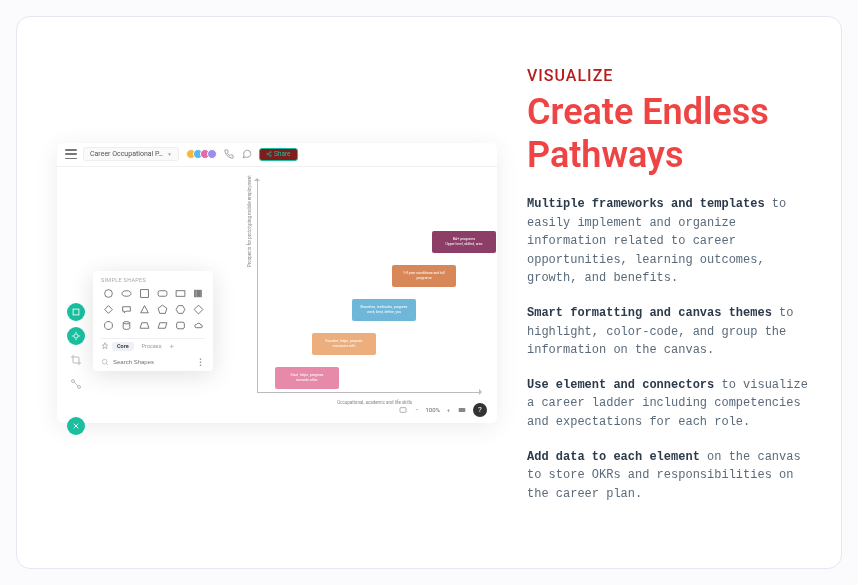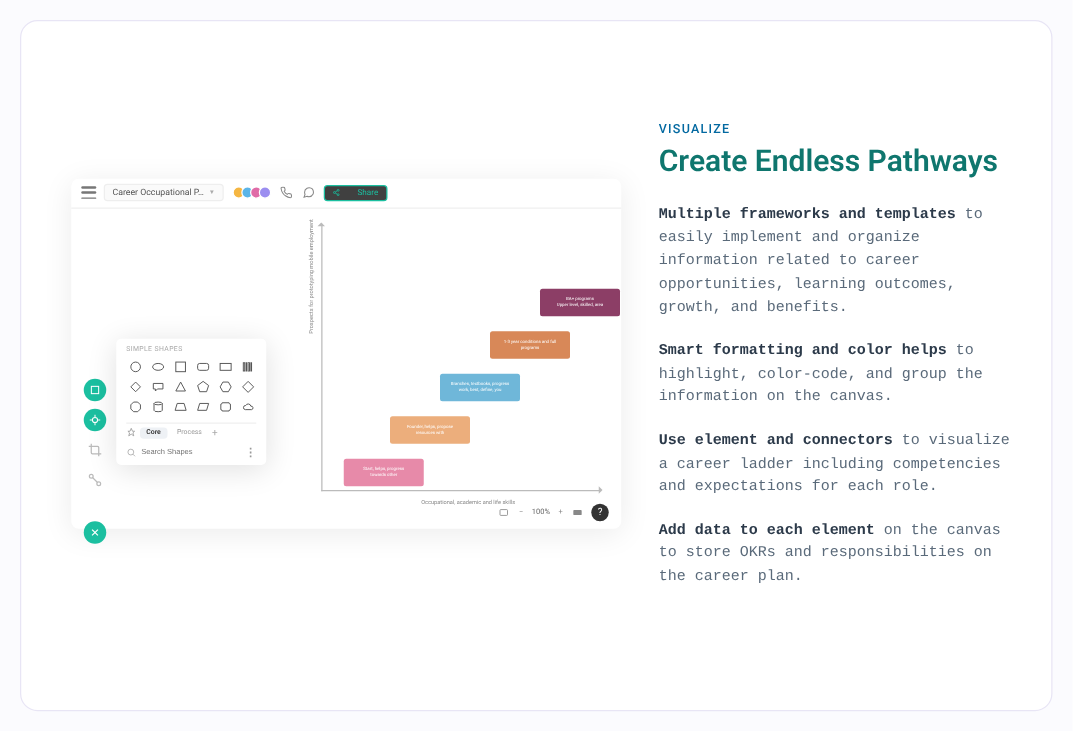--- a/index.html
+++ b/index.html
@@ -60,22 +60,22 @@
 .doc-title .chev { font-size: 5px; color:#aaa; }
 .avatars { display:flex; margin-left:4px; }
 .avatar-dot { width:10px; height:10px; border-radius:50%; border:1px solid #fff; margin-left:-3px; }
 .toolbar-icon { width:12px; height:10px; color:#888; }
 .share-btn {
   border:1px solid #1bbfa0;
   color:#1bbfa0;
   font-size:6.5px;
   border-radius:3px;
   padding:1.5px 6px;
-  display:flex; align-items:center; gap:14px;
-  background:#404040;
+  display:flex; align-items:center; gap:2px;
+  background:#7f1d1d;
 }
 .canvas {
   position:absolute;
   top:24px; left:0; right:0; bottom:0;
 }
 .axis-y { position:absolute; left:200px; top:12px; bottom:30px; width:1px; background:#bbb; }
 .axis-x { position:absolute; left:200px; right:16px; bottom:30px; height:1px; background:#bbb; }
 .axis-y::before { content:''; position:absolute; top:-4px; left:-3px; border:3px solid transparent; border-bottom-color:#bbb; }
 .axis-x::after { content:''; position:absolute; right:-4px; top:-3px; border:3px solid transparent; border-left-color:#bbb; }
 .ylabel {
@@ -163,29 +163,29 @@
 }
 .zoom-seg { display:flex; align-items:center; gap:4px; font-size:6px; color:#666; }
 .zoom-btn { width:9px; text-align:center; color:#888; }
 .help-btn { width:14px; height:14px; border-radius:50%; background:#333; color:#fff; font-size:8px; display:flex; align-items:center; justify-content:center; }
 .right-col {
   flex:1;
   padding-left: 30px;
   padding-right: 8px;
 }
 .eyebrow {
-  color:#0369a1;
-  font-size:10px;
+  color:#b91c1c;
+  font-size:16px;
   letter-spacing:1px;
   font-weight:500;
 }
 .headline {
-  font-size:24px;
+  font-size:36px;
   font-weight:600;
-  color:#0f766e;
+  color:#ef4444;
   line-height:1.2;
   margin-top:6px;
   margin-bottom:18px;
 }
 .feature-p {
   font-size:12px;
   color:#5a6a7a;
   line-height:1.55;
   margin-bottom:16px;
   font-family:Liberation Mono, monospace;
@@ -429,18 +429,18 @@
       </div>
 
     </div>
   </div>
 
   <div class="right-col">
     <div class="eyebrow">VISUALIZE</div>
     <h1 class="headline">Create Endless Pathways</h1>
     <div id="paras">
         <p class="feature-p"><b>Multiple frameworks and templates</b> to easily implement and organize information related to career opportunities, learning outcomes, growth, and benefits.</p>
-        <p class="feature-p"><b>Smart formatting and color helps</b> to highlight, color-code, and group the information on the canvas.</p>
+        <p class="feature-p"><b>Smart formatting and canvas themes</b> to highlight, color-code, and group the information on the canvas.</p>
         <p class="feature-p"><b>Use element and connectors</b> to visualize a career ladder including competencies and expectations for each role.</p>
         <p class="feature-p"><b>Add data to each element</b> on the canvas to store OKRs and responsibilities on the career plan.</p>
       </div>
   </div>
 </div>
 
 </body></html>

